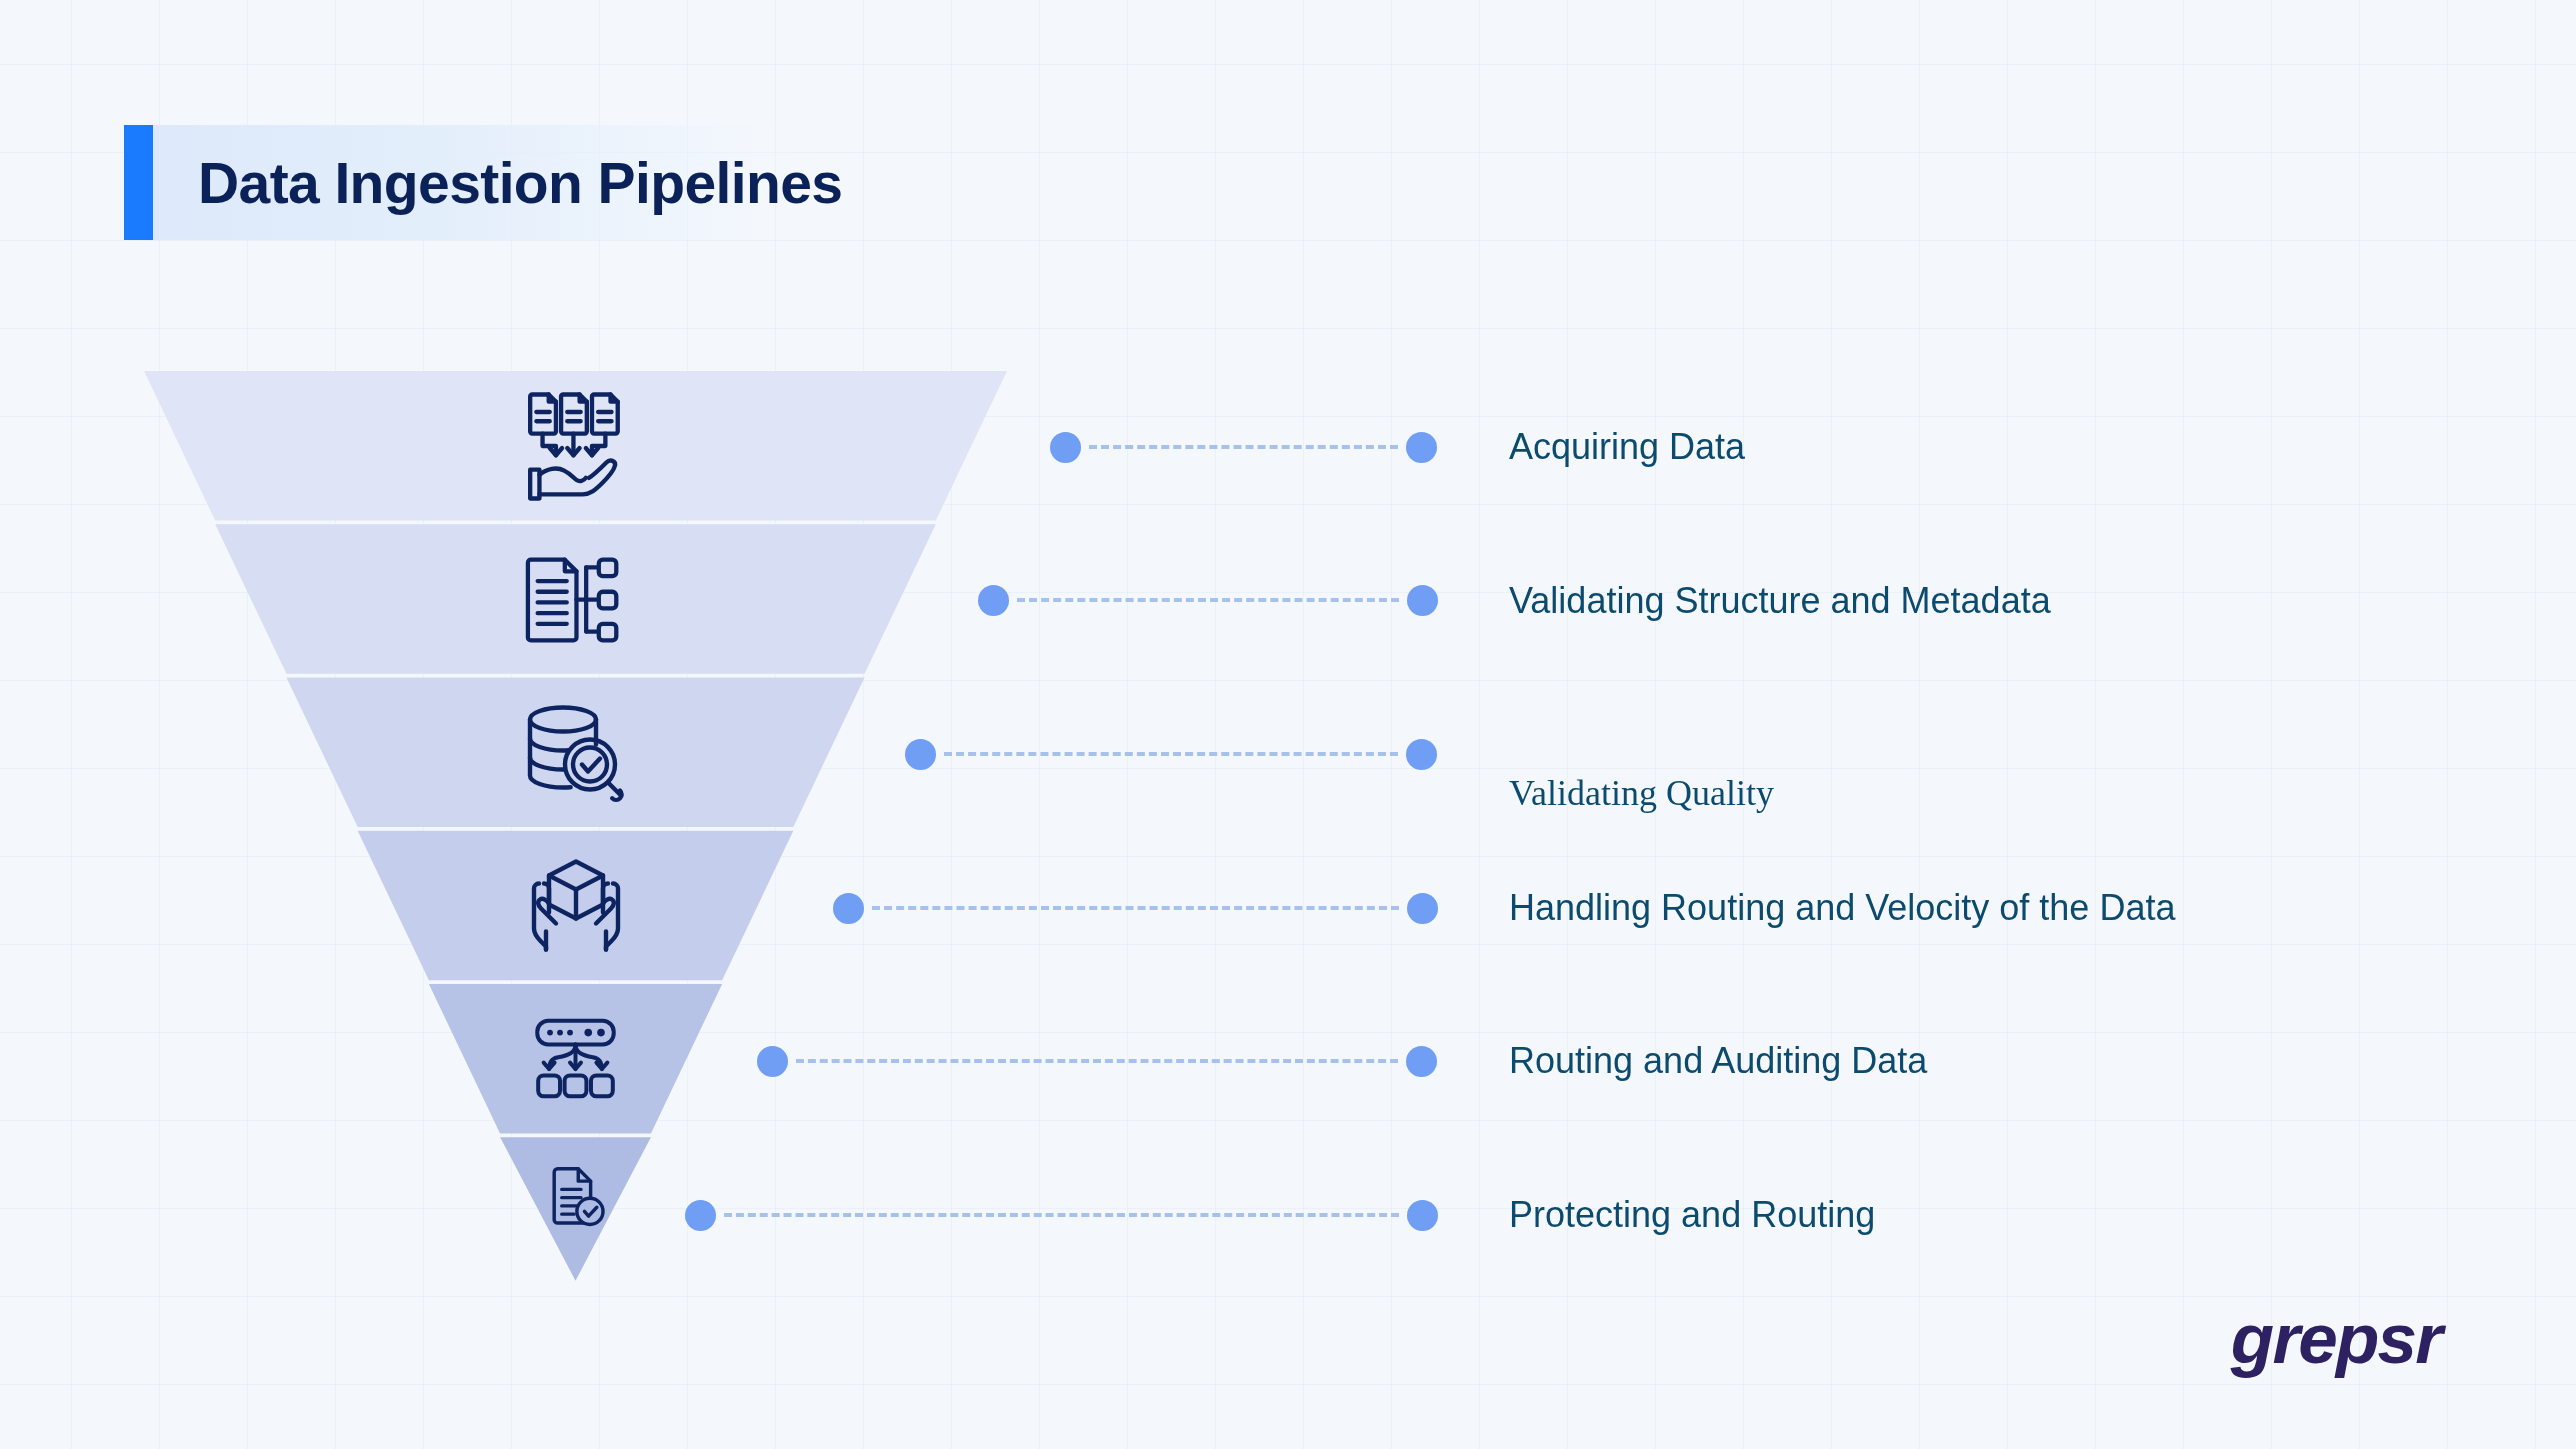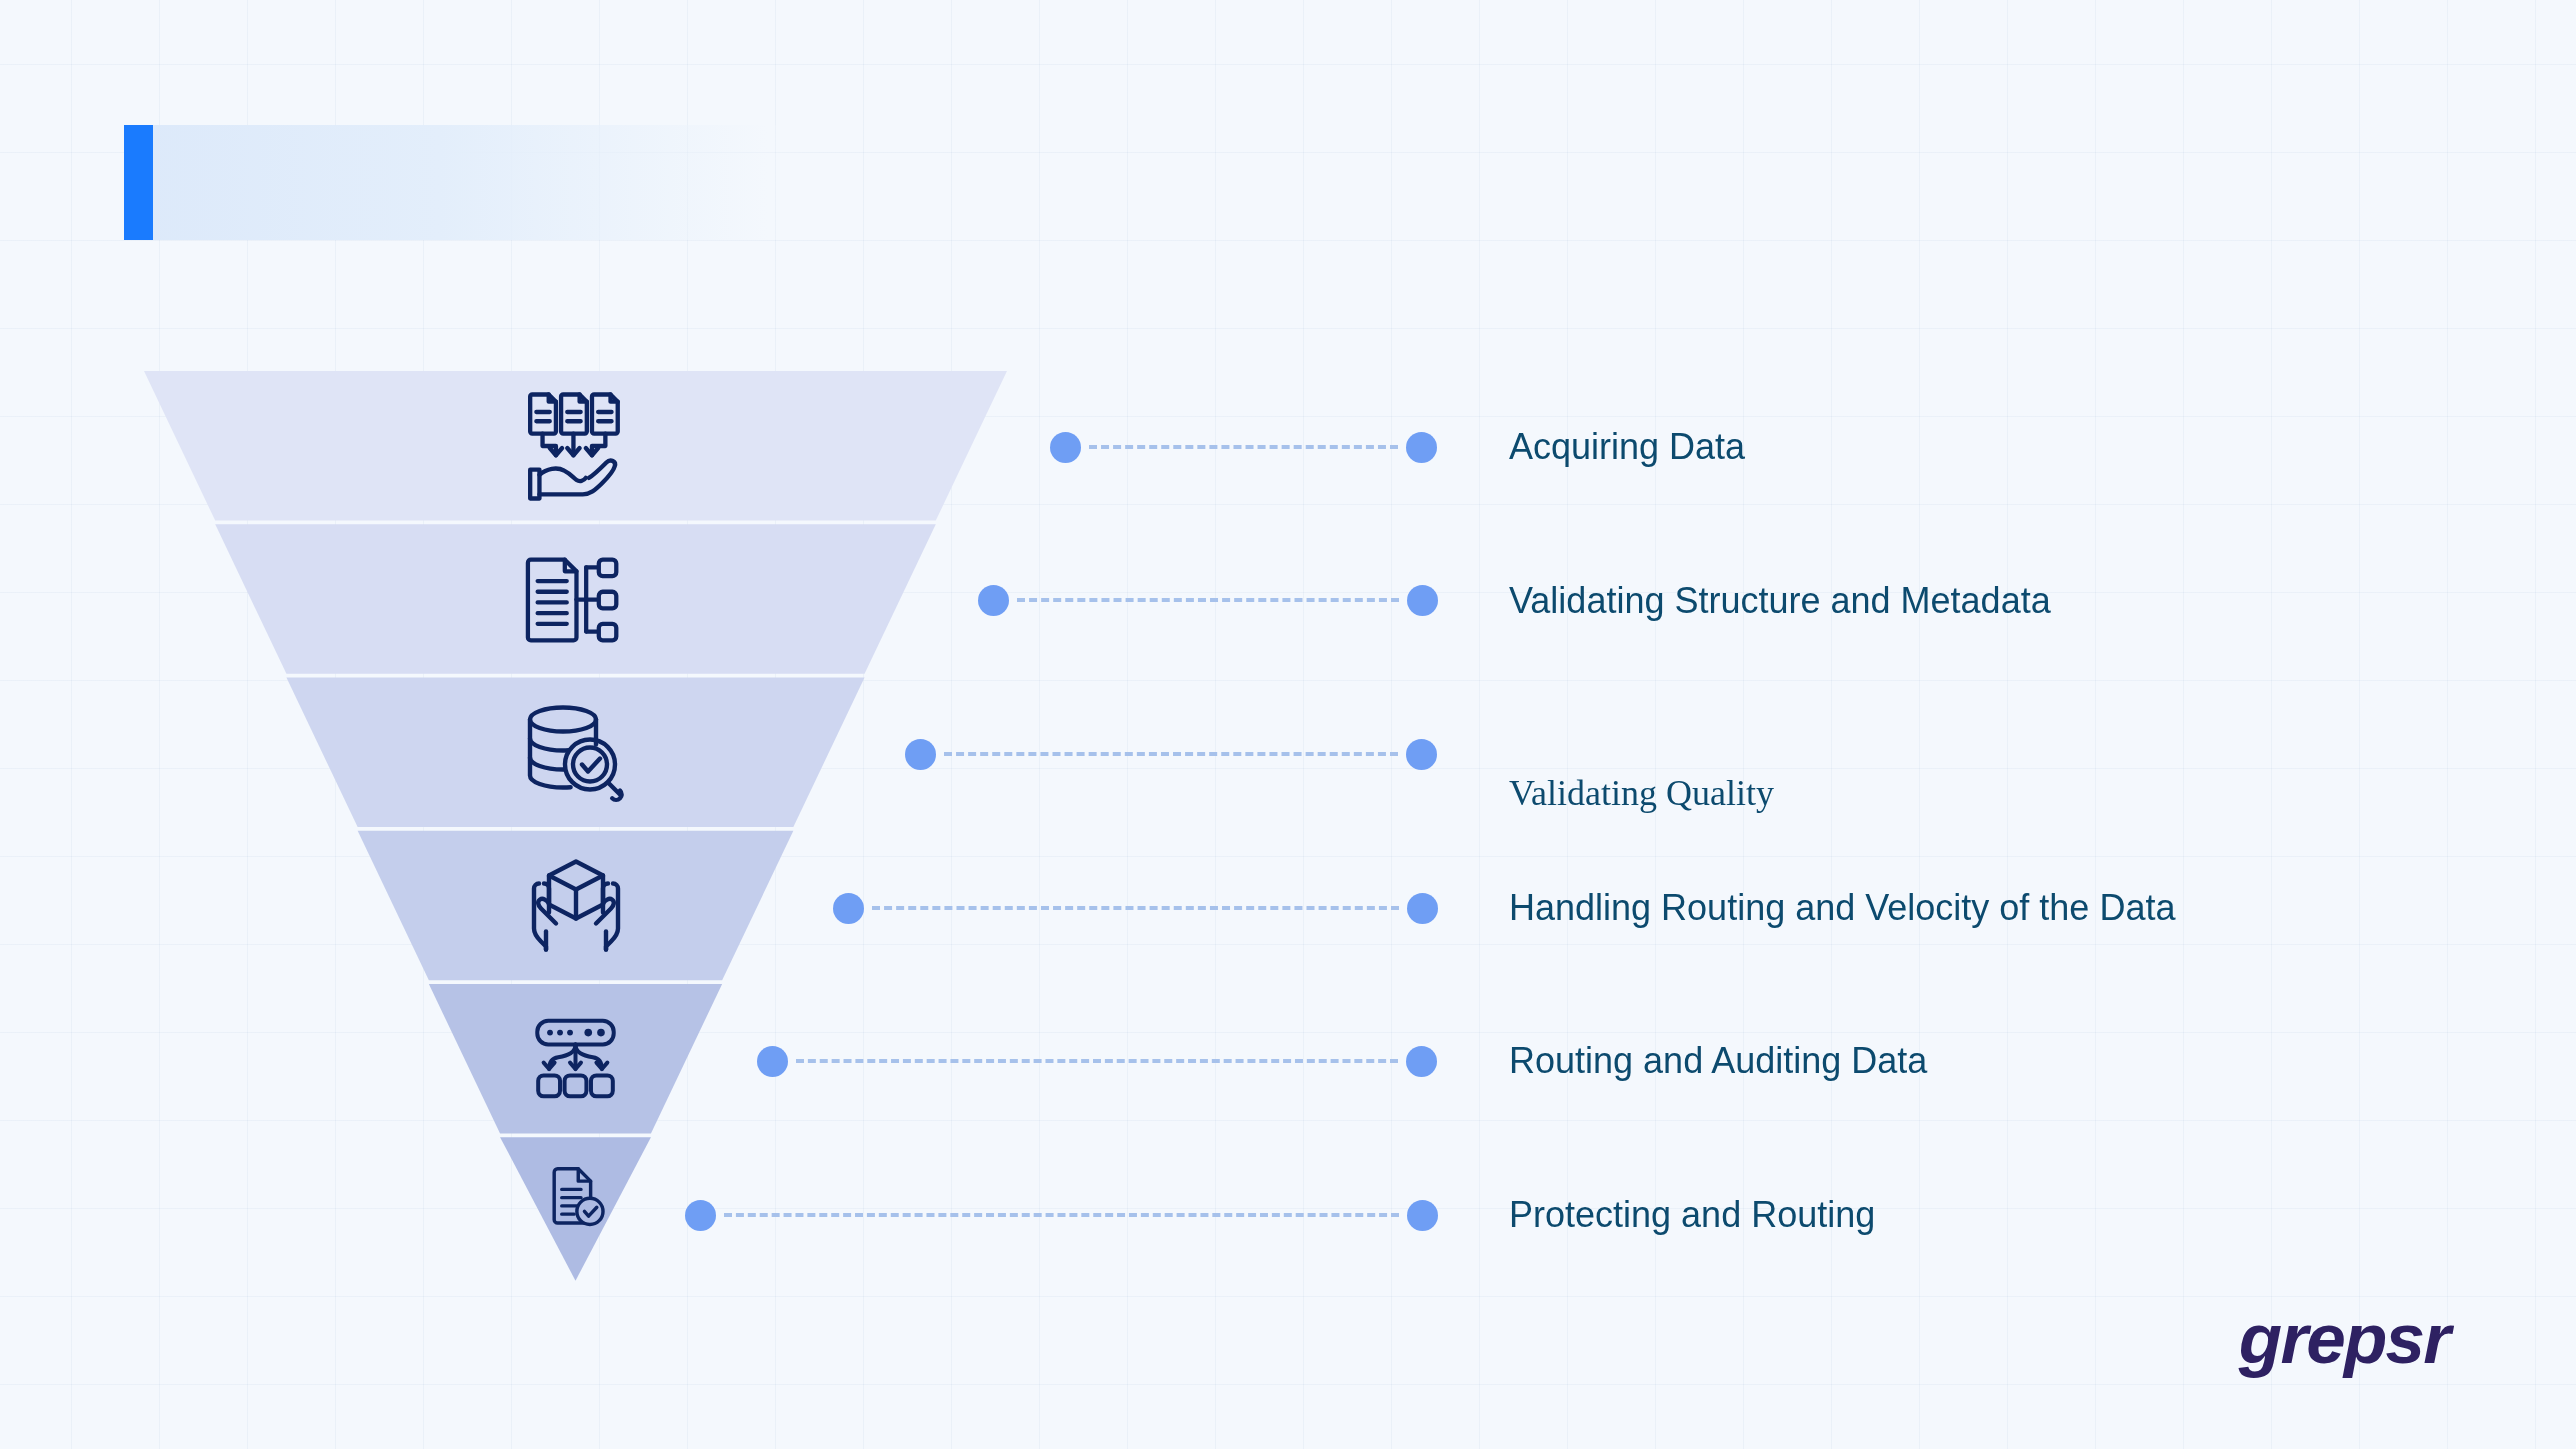--- a/index.html
+++ b/index.html
@@ -104,38 +104,39 @@
     left: 1509px;
     font-size: 36px;
     color: #0c4a6e;
     white-space: nowrap;
     transform: translateY(-50%);
   }
 
   
   #logo {
     position: absolute;
-    right: 127px;
+    right: 135px;
     top: 1298px;
     font-size: 71px;
     font-weight: bold;
     font-style: italic;
     color: #2E2162;
     letter-spacing: -1.8px;
   }
 </style>
 </head>
 <body>
 
 <div id="bg-grid"></div>
 
 <div id="stage">
 
   <div id="title-block">
     <div id="title-accent"></div>
+    <div id="page-title">Data Ingestion Pipelines</div>
   </div>
 
   <div id="funnel-wrap">
     <svg id="funnel-svg" viewBox="0 0 1430 1510" preserveAspectRatio="none">
 
       <polygon fill="#DFE4F6" points="0,0 1430,0 1312,248 118,248"></polygon>
       <polygon fill="#D7DDF3" points="118,254 1312,254 1194,502 236,502"></polygon>
       <polygon fill="#CED6F0" points="236,508 1194,508 1076,756 354,756"></polygon>
       <polygon fill="#C4CEEC" points="354,762 1076,762 958,1010 472,1010"></polygon>
       <polygon fill="#B6C2E6" points="472,1016 958,1016 840,1264 590,1264"></polygon>

